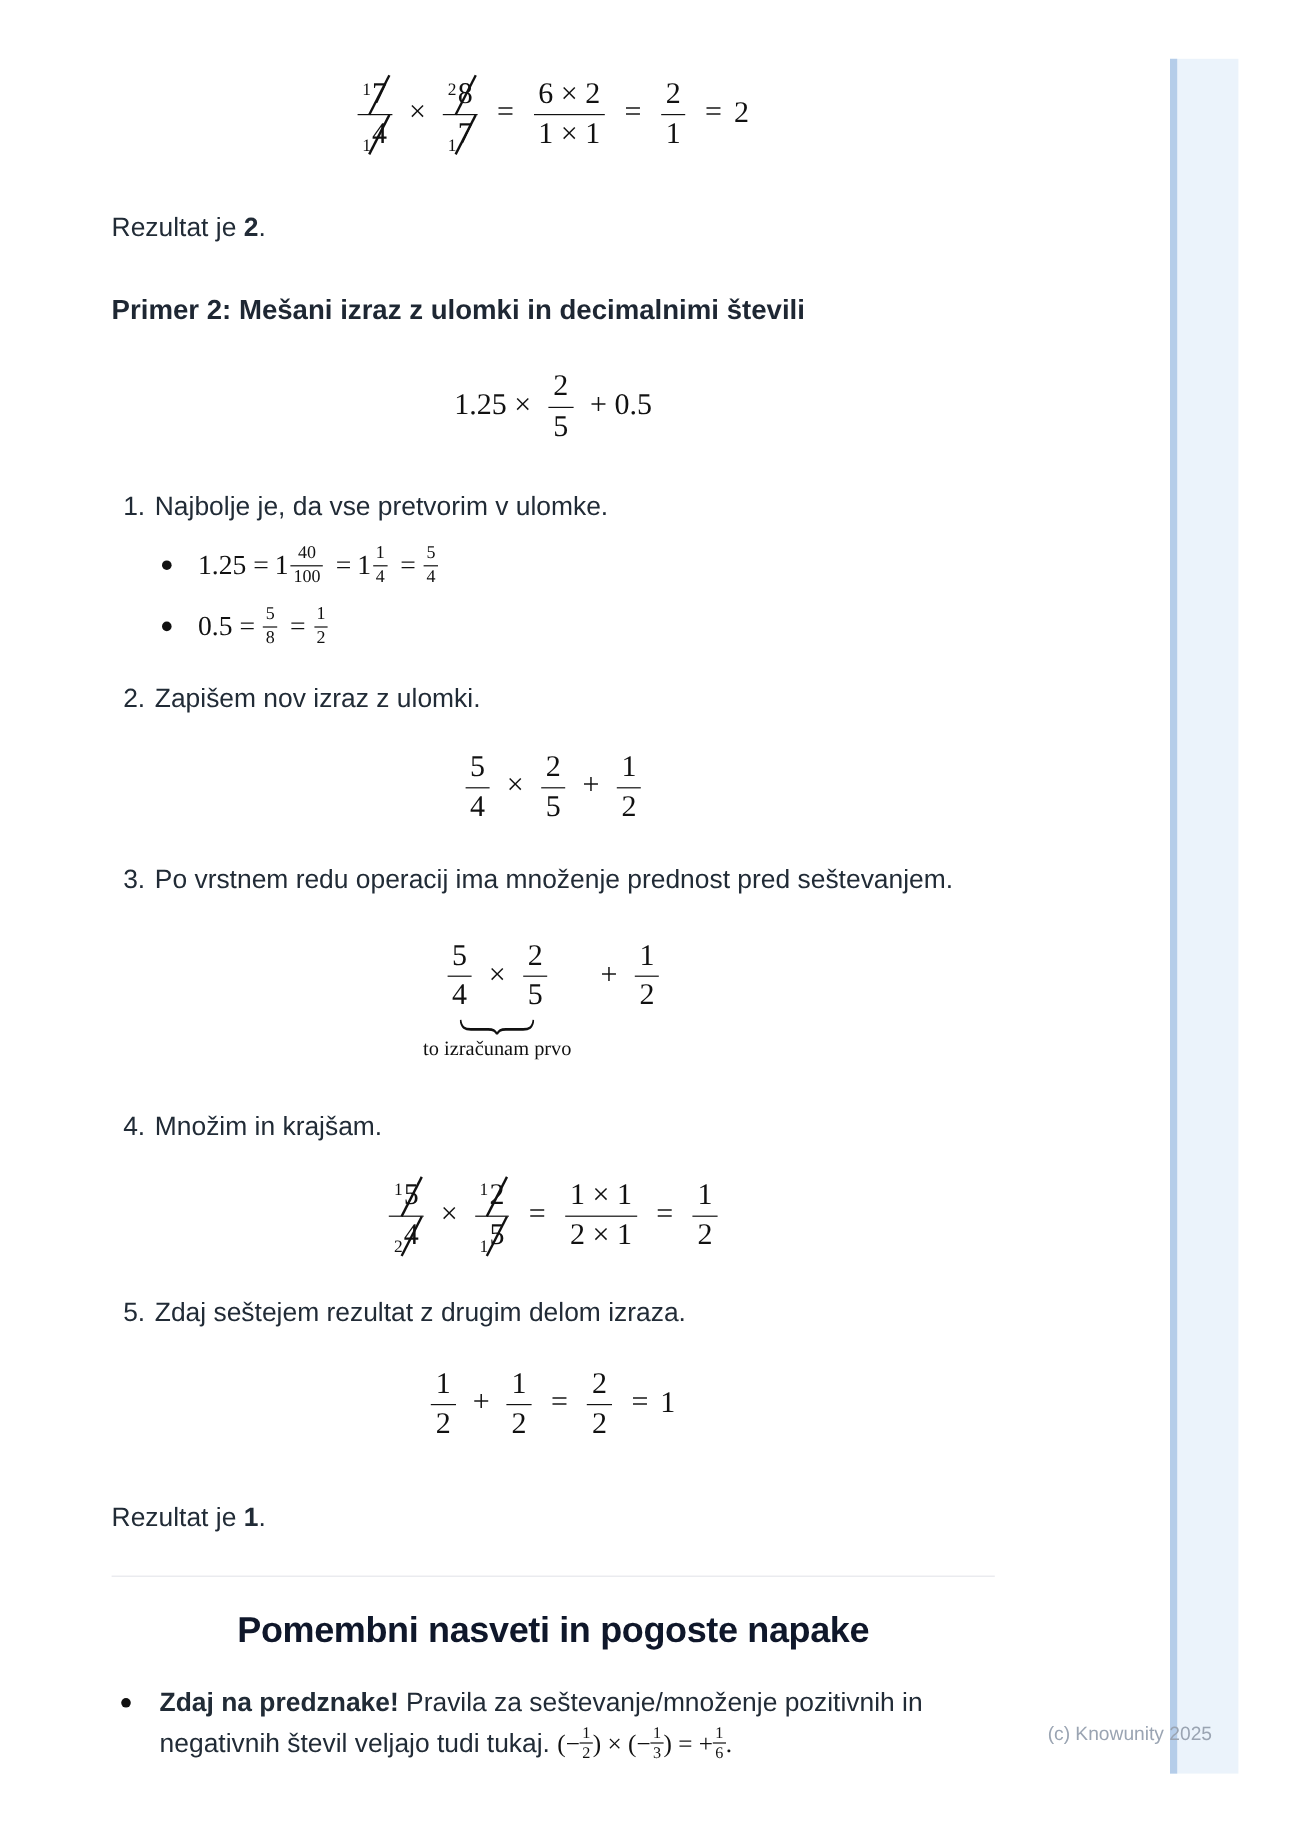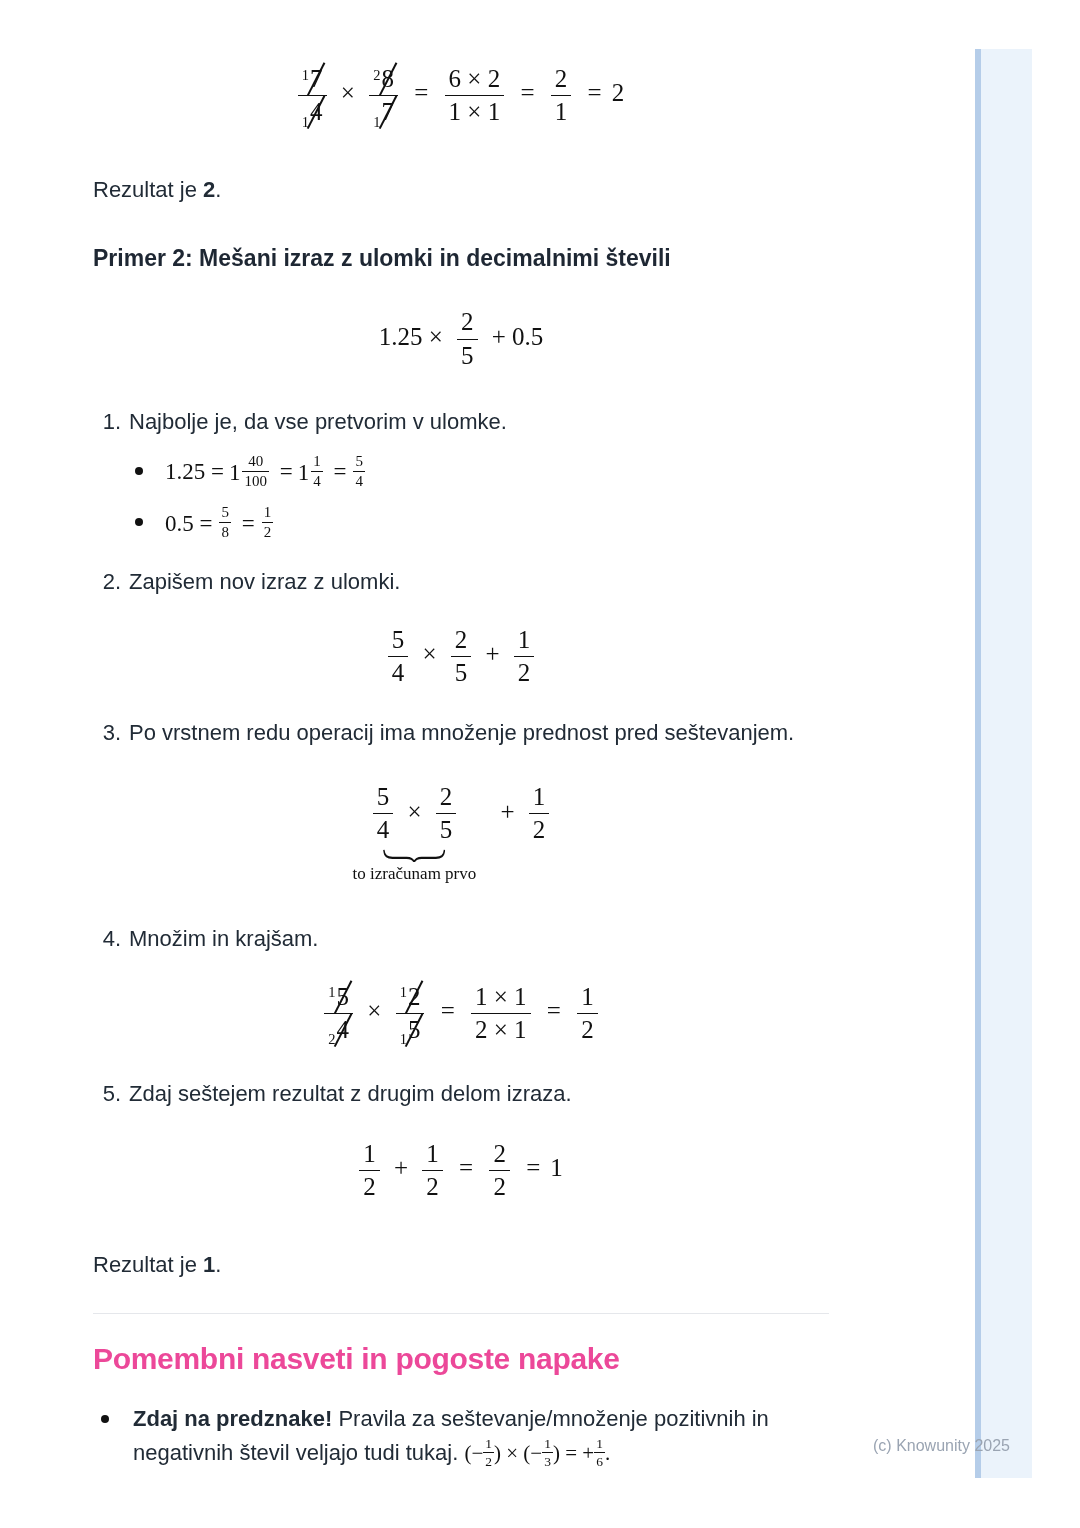--- a/index.html
+++ b/index.html
@@ -5,21 +5,21 @@
   html,body{margin:0;padding:0;background:#fff;}
   .page{position:relative;width:1080px;height:1528px;background:#ffffff;overflow:hidden;
         font-family:"Liberation Sans",sans-serif;color:#212b36;}
   .content{position:absolute;left:93px;top:0;width:736px;}
 
   
   .btext{font-size:22px;line-height:1.45;margin:0;}
   .primer{font-size:23px;font-weight:700;margin:40px 0 0;color:#1e2733;}
   .result-a{margin-top:47px;}
   .result-b{margin-top:48px;}
-  .tips-h{font-size:30px;font-weight:700;color:#ec4899;margin:28px 0 0;letter-spacing:-0.3px;}
+  .tips-h{font-size:30px;font-weight:700;color:#0f172a;margin:28px 0 0;letter-spacing:-0.3px;text-align:center;}
   .divider{border:none;border-top:1px solid #e5e7eb;margin:32px 0 0;}
 
   
   .math{font-family:"Liberation Serif","DejaVu Serif",serif;color:#111111;}
   .display{text-align:center;font-size:25px;line-height:1;}
   .f-top{padding-top:65px;}
   .f-main{margin-top:36px;}
   .f-c{margin-top:28px;}
   .f-d{margin-top:34px;padding-bottom:56px;}
   .f-e{margin-top:28px;}

